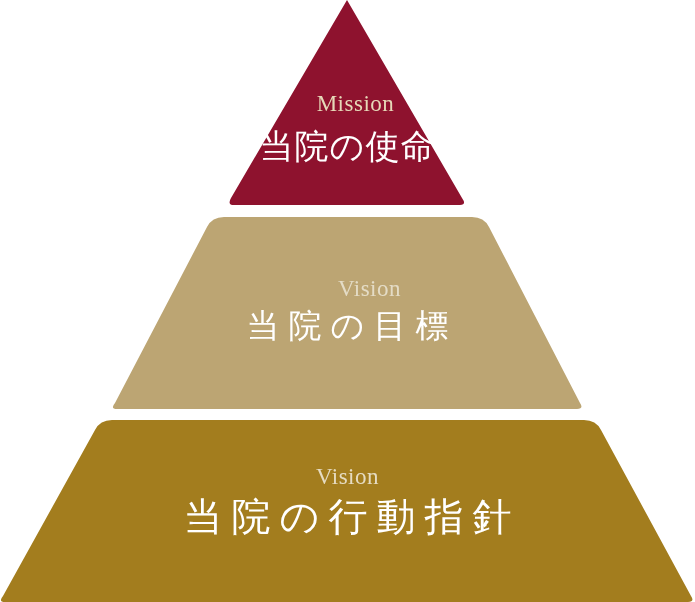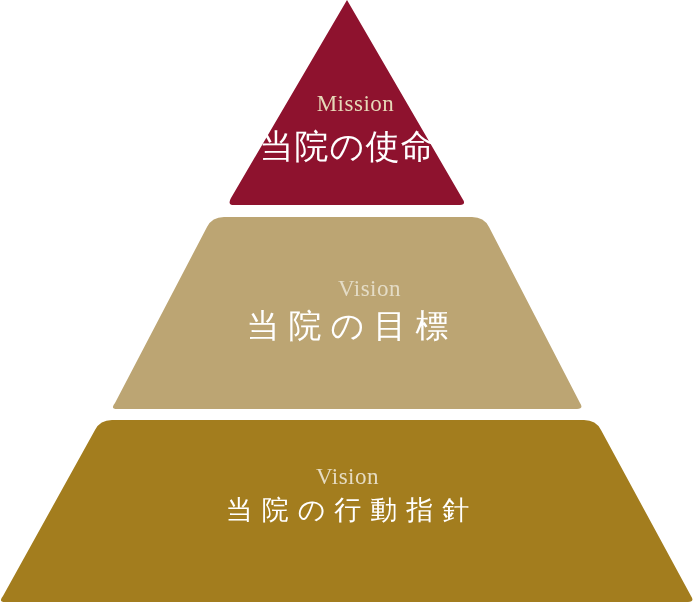--- a/index.html
+++ b/index.html
@@ -79,21 +79,21 @@
     margin-top: 7px;
   }
 
   
   #value-text { top: 465px; }
   #value-text .eyebrow {
     font-size: 23px;
     color: #e6dcc2;
   }
   #value-text .headline {
-    font-size: 27px;
+    font-size: 39px;
     letter-spacing: 9px;
     text-indent: 9px;
     margin-top: 7px;
   }
 </style>
 </head>
 <body>
 
 <div id="pyramid-diagram" style="background: rgb(255, 255, 255);">
 

